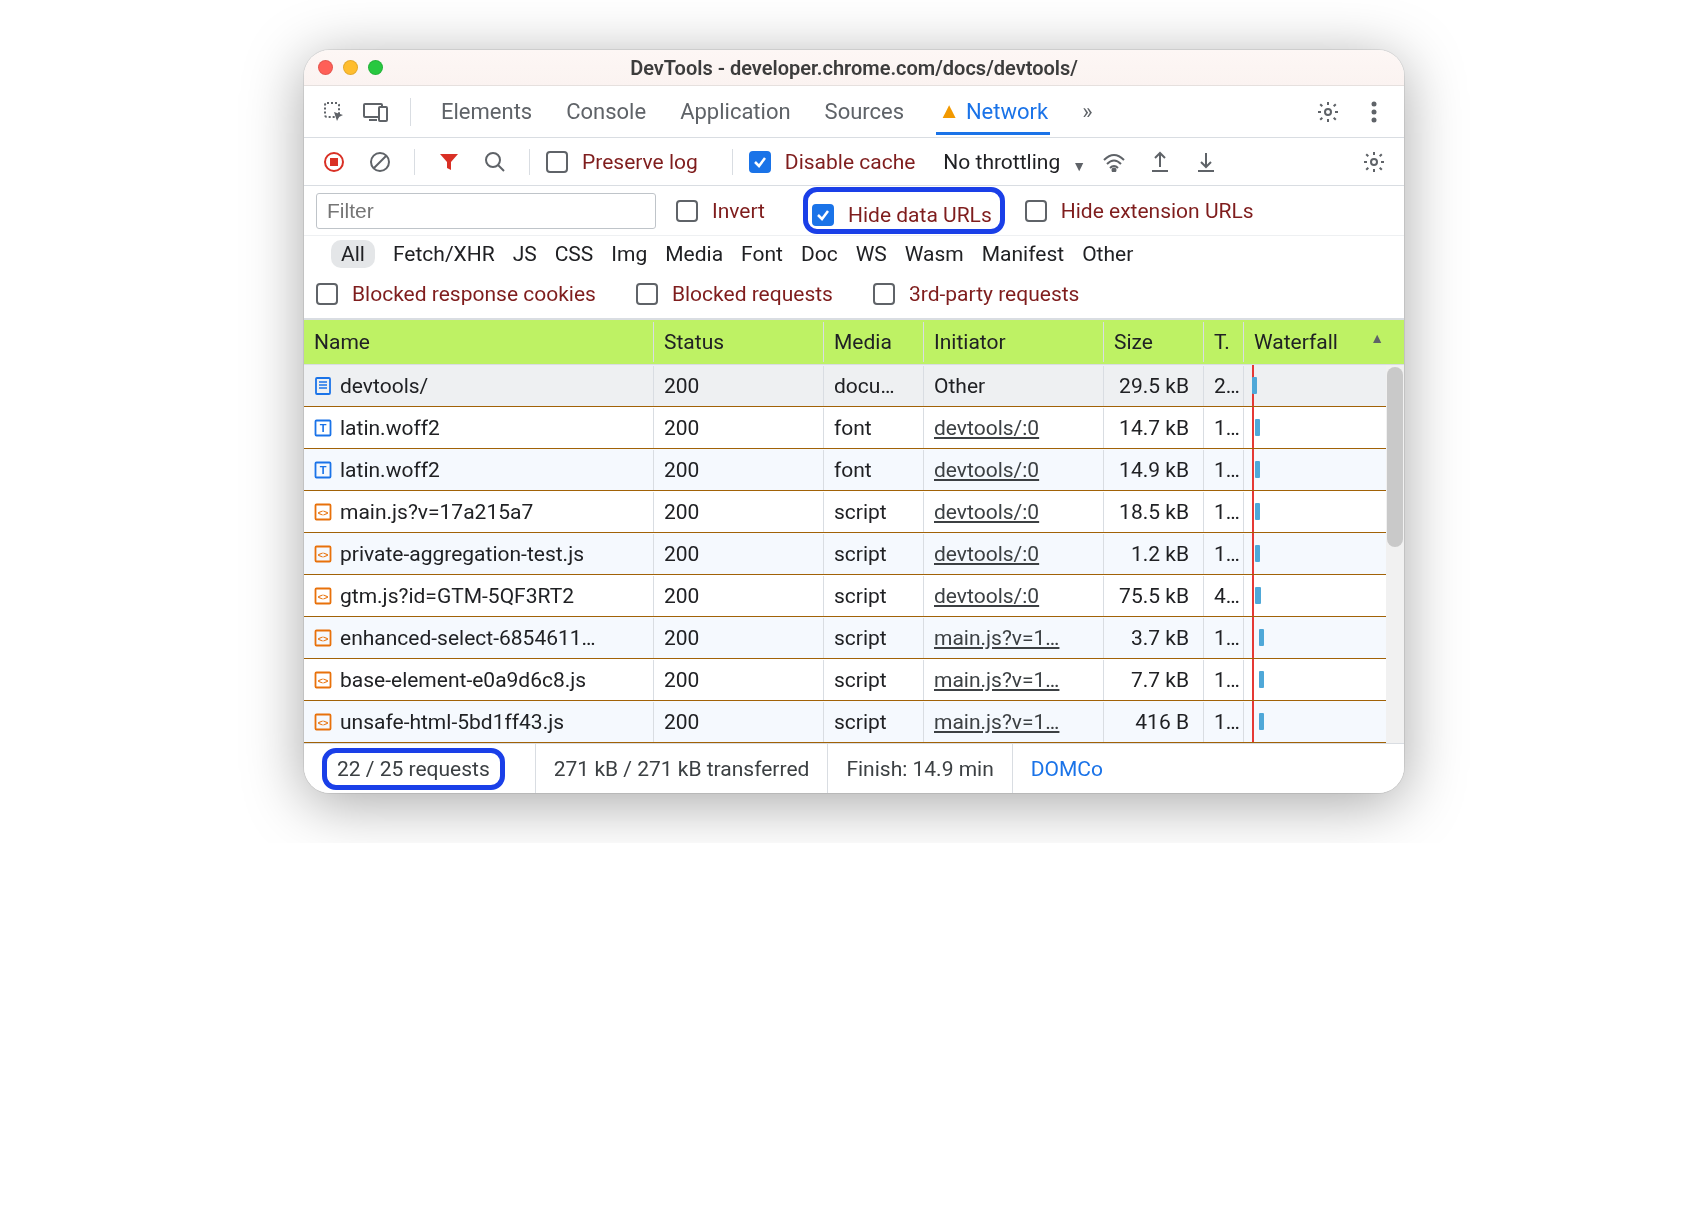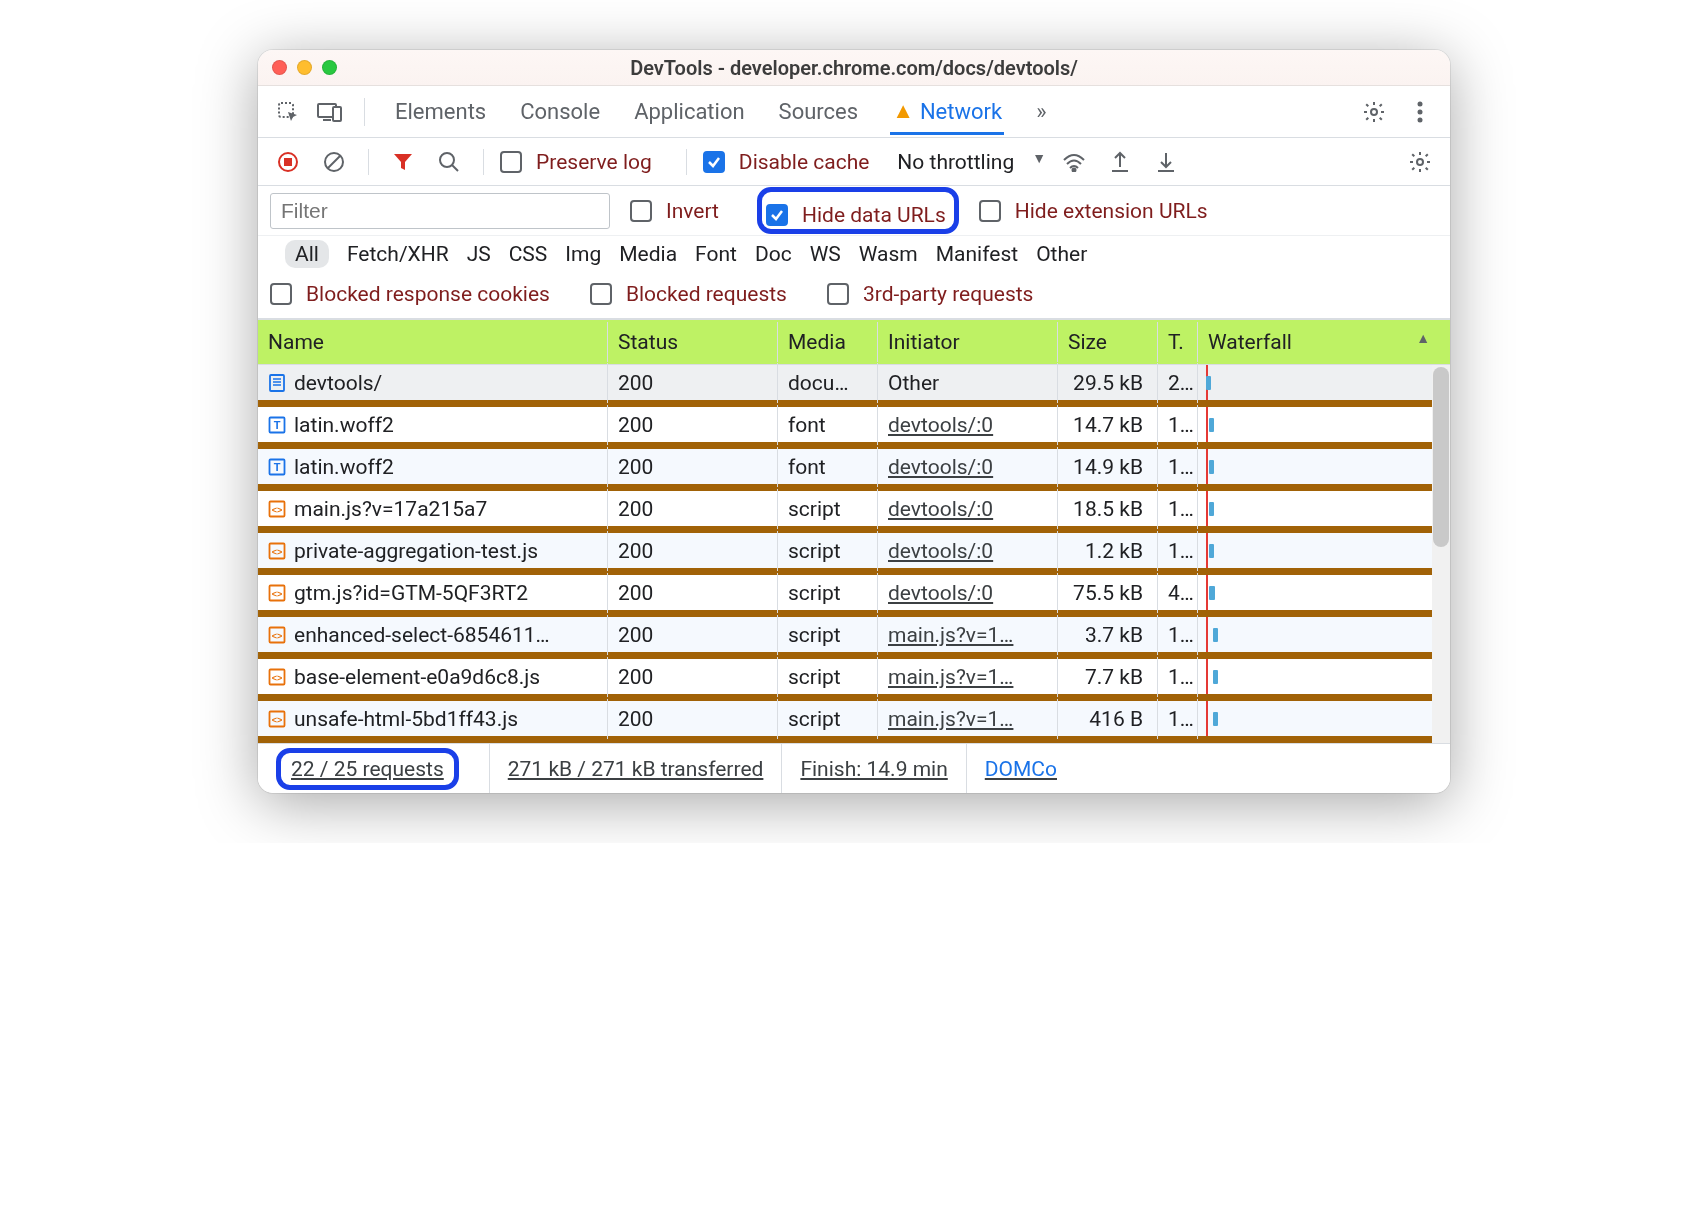--- a/index.html
+++ b/index.html
@@ -4,23 +4,23 @@
 <style>
   * { box-sizing: border-box; }
   body {
     margin: 0;
     background: #fff;
     font-family: -apple-system, BlinkMacSystemFont, "Segoe UI", Roboto, Helvetica, Arial, sans-serif;
     font-size: 21px;
     color: #202124;
   }
   .window {
-    width: 1192px;
+    width: 1100px;
     margin: 50px auto;
-    border-radius: 15px;
+    border-radius: 26px;
     overflow: hidden;
     background: #fff;
     box-shadow: 0 10px 60px rgba(0,0,0,0.35), 0 0 0 1px rgba(0,0,0,0.08);
   }
   
   .titlebar {
     display: flex;
     align-items: center;
     padding: 10px 14px;
     background: linear-gradient(#fdf7f5, #fbf3f1);
@@ -56,21 +56,21 @@
   .record-icon { color:#d93025; }
   .funnel-icon { color:#d93025; }
   .toolbar .vdiv { width:1px; height:26px; background:#d9dde2; margin:0 6px; }
   .spacer { flex:1; }
   .checkbox {
     width:22px; height:22px; border:2px solid #5f6368; border-radius:4px; display:inline-flex;
     align-items:center; justify-content:center; margin-right:8px; background:#fff;
   }
   .checkbox.checked { background:#1a73e8; border-color:#1a73e8; color:#fff; }
   .check-row { display:flex; align-items:center; gap:6px; margin-right:18px; font-size:21px; color:#7f1d1d; cursor:pointer;}
-  .throttle { display:flex; align-items:flex-start; gap:18px; color:#202124; font-size:21px; cursor:pointer;}
+  .throttle { display:flex; align-items:flex-end; gap:12px; color:#202124; font-size:21px; cursor:pointer;}
   .tri-down { font-size:14px; color:#5f6368;}
   
   .filterrow {
     display:flex; align-items:center; padding:6px 12px; gap:20px; background:#fff;
     border-bottom:1px solid #eef0f2; height:50px;
   }
   .filter-input {
     width: 340px; height:36px; border:1px solid #bfc4c9; border-radius:3px; padding:4px 10px;
     font-size:21px; color:#4d7c0f; background:#fff;
   }
@@ -93,39 +93,39 @@
     display:grid;
     grid-template-columns: 350px 170px 100px 180px 100px 40px 1fr;
     align-items:center;
   }
   .thead {
     background:#bef264; border-top:1px solid #d9dde2; border-bottom:1px solid #d9dde2;
     font-size:21px; color:#202124; height:46px;
   }
   .thead > div, .trow > div { padding:8px 10px; border-right:1px solid #d9dde2; overflow:hidden; text-overflow:ellipsis; white-space:nowrap;}
   .thead > div:last-child, .trow > div:last-child { border-right:none; }
-  .trow { height:42px; font-size:21px; border-bottom:7px solid #a16207;}
+  .trow { height:42px; font-size:21px; border-bottom:1px solid #a16207;}
   .trow.even { background:#f5f9fe; }
   .trow.sel { background:#eef0f2; }
   .namecell { display:flex; align-items:center; gap:8px; }
   .file-icon { width:18px; height:18px; flex:0 0 18px;}
   .initiator a { color:#3c4043; text-decoration: underline; cursor:pointer;}
   .size { text-align:right; padding-right:14px !important;}
   .time { text-align:left;}
   .wf { position:relative; height:100%; }
   .wf-red { position:absolute; top:0; bottom:0; width:2px; background:#e53935; left:8px;}
   .wf-bar { position:absolute; top:30%; height:40%; background:#4fa8d8; border-radius:1px;}
   .sort-arrow { float:right; font-size:14px; color:#5f6368; padding-right:10px;}
   .scrollbar { position:absolute; right:0; top:0; bottom:0; width:18px; background:#f1f1f1;}
   .scroll-thumb { position:absolute; right:1px; top:2px; width:16px; height:180px; background:#c9c9c9; border-radius:8px;}
   .table-wrap { position:relative; }
   
   .statusbar {
     display:flex; align-items:center; height:50px; padding:0 12px; gap:0;
-    border-top:1px solid #d9dde2; font-size:21px; color:#3c4043; background:#fff;text-decoration:underline;
+    border-top:1px solid #d9dde2; font-size:21px; color:#3c4043; background:#fff;
   }
   .status-seg { padding:0 18px; border-right:1px solid #d9dde2; height:100%; display:flex; align-items:center;}
   .status-seg:last-child { border-right:none; }
   .status-seg.first { padding-left:6px; }
   .req-highlight { border:5px solid #1a3fe8; border-radius:14px; padding:4px 10px; margin-right:12px;}
   .domco { color:#1a73e8; }
   svg { display:block; }
 </style>
 </head>
 <body>

